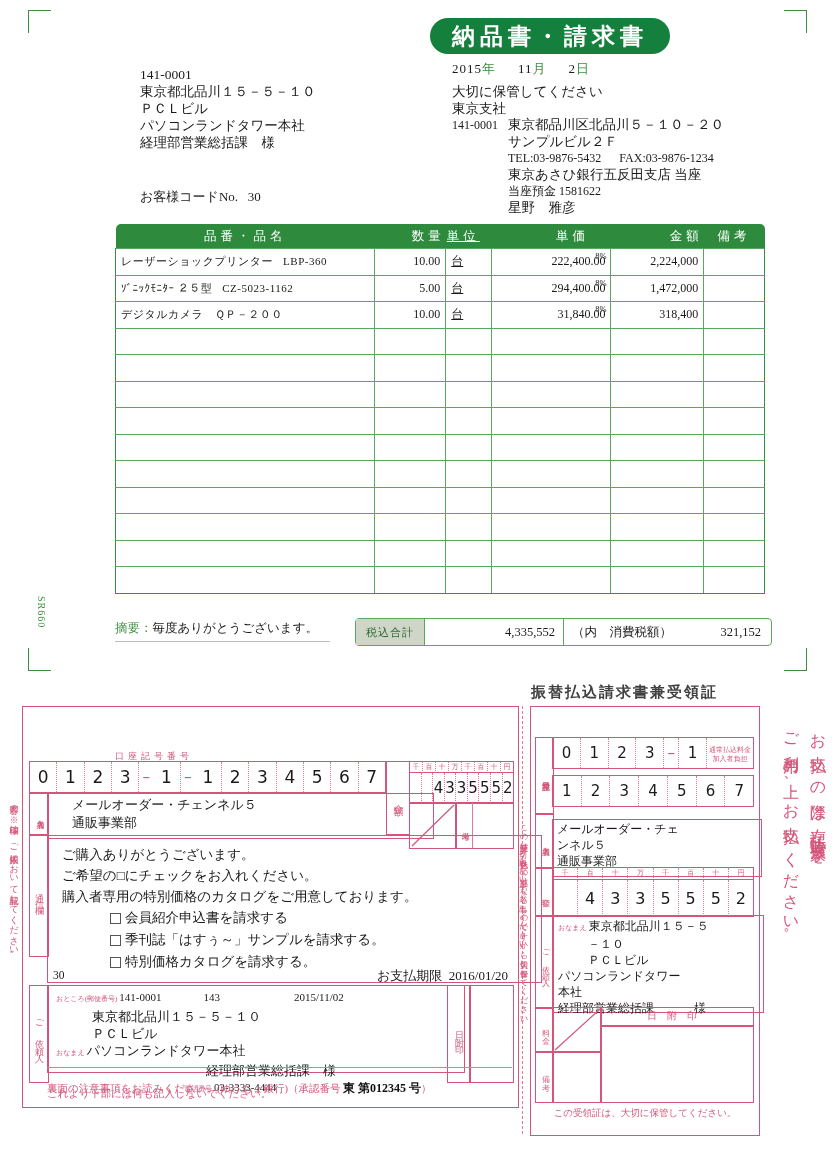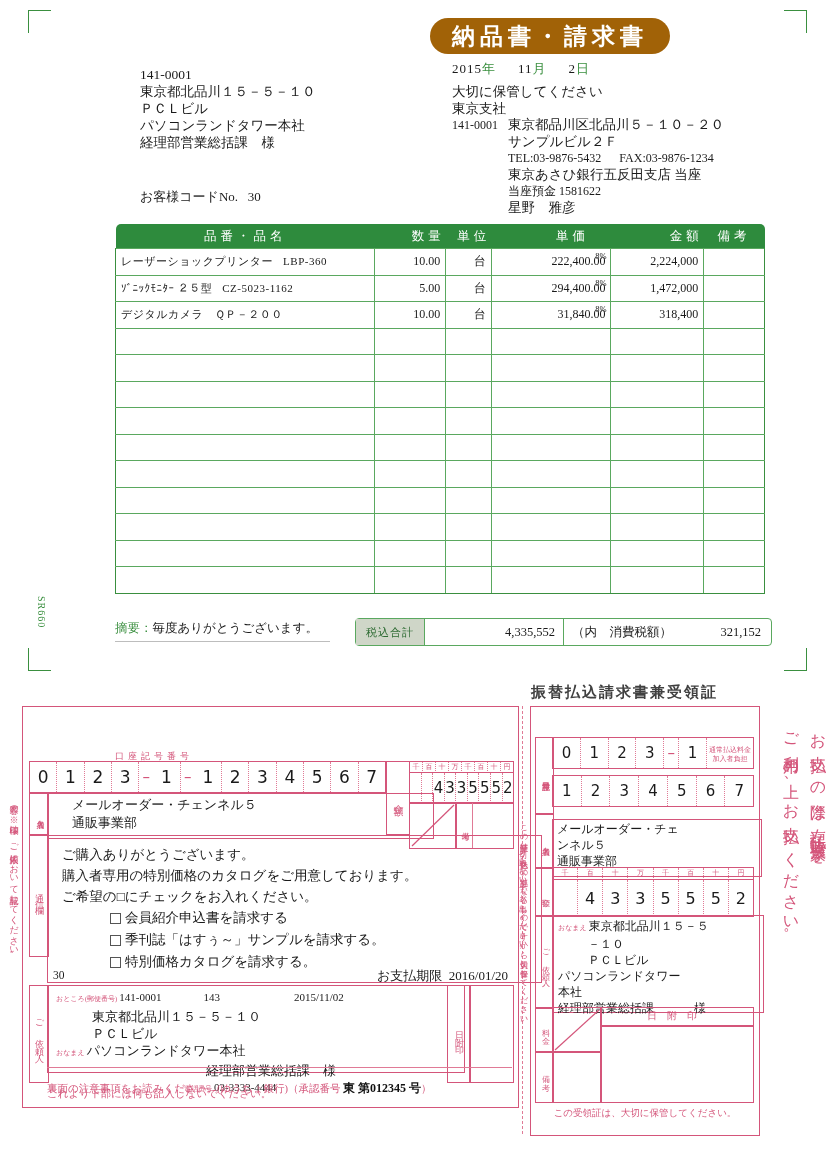--- a/index.html
+++ b/index.html
@@ -12,21 +12,21 @@
   
   .corner{position:absolute;width:22px;height:22px;}
   .corner.tl{left:28px;top:10px;border-left:1.5px solid #3a8f3f;border-top:1.5px solid #3a8f3f;}
   .corner.tr{right:28px;top:10px;border-right:1.5px solid #3a8f3f;border-top:1.5px solid #3a8f3f;}
   .corner.bl{left:28px;top:648px;border-left:1.5px solid #3a8f3f;border-bottom:1.5px solid #3a8f3f;}
   .corner.br{right:28px;top:648px;border-right:1.5px solid #3a8f3f;border-bottom:1.5px solid #3a8f3f;}
 
   
   #title-banner{
     left:430px;top:18px;width:240px;height:36px;
-    background:#a16207;border-radius:18px;
+    background:#15803d;border-radius:18px;
     display:flex;align-items:center;justify-content:center;
     color:#fff;font-size:23px;letter-spacing:5px;font-weight:bold;
     font-family:"DejaVu Sans","Liberation Sans",sans-serif;
   }
   
   #issue-date{left:452px;top:60px;font-size:13px;letter-spacing:1px;}
   #issue-date .k{color:#3a8f3f;}
   #issue-date .sp{display:inline-block;width:22px;}
 
   
@@ -50,21 +50,21 @@
   #items-table th:first-child{border-top-left-radius:5px;}
   #items-table th:last-child{border-top-right-radius:5px;}
   #items-table td{
     border:1px solid #5aa85f;height:25.5px;padding:0 5px;vertical-align:middle;
   }
   #items-table tr td:first-child{border-left:1.5px solid #3a8f3f;}
   #items-table tr td:last-child{border-right:1.5px solid #3a8f3f;}
   #items-table tr:last-child td{border-bottom:1.5px solid #3a8f3f;}
   .c-name{width:300px;}
   .c-qty{width:68px;text-align:right;}
-  .c-unit{width:40px;text-align:right;}
+  .c-unit{width:40px;text-align:left;text-decoration:underline;}
   .c-price{width:110px;text-align:right;position:relative;padding-right:22px;}
   .c-amt{width:90px;text-align:right;}
   .c-note{width:60px;}
   .taxmark{position:absolute;right:4px;top:2px;font-size:8.5px;}
   .pname{font-size:12.5px;letter-spacing:.5px;}
   .pname .code{font-size:11px;margin-left:10px;}
   .pname.narrow{font-size:11px;}
 
   
   #summary-row{left:115px;top:618px;width:655px;height:30px;}
@@ -432,22 +432,22 @@
       <div class="lab">
           <span>備考</span>
         </div>
     </div>
 
     <div id="msg-tag">
         <span>通信欄</span>
       </div>
     <div id="msg-box">
       <div>ご購入ありがとうございます。</div>
+      <div>ご希望の□にチェックをお入れください。</div>
       <div>購入者専用の特別価格のカタログをご用意しております。</div>
-      <div>ご希望の□にチェックをお入れください。</div>
       <div class="opts" id="option-list">
           <div><span class="chk"></span><span>会員紹介申込書を請求する</span></div>
           <div><span class="chk"></span><span>季刊誌「はすぅ～」サンプルを請求する。</span></div>
           <div><span class="chk"></span><span>特別価格カタログを請求する。</span></div>
         </div>
     </div>
 
     <div id="cust-no">30</div>
     <div id="due-date">
       <span>お支払期限</span>&nbsp;&nbsp;<span>2016/01/20</span>

